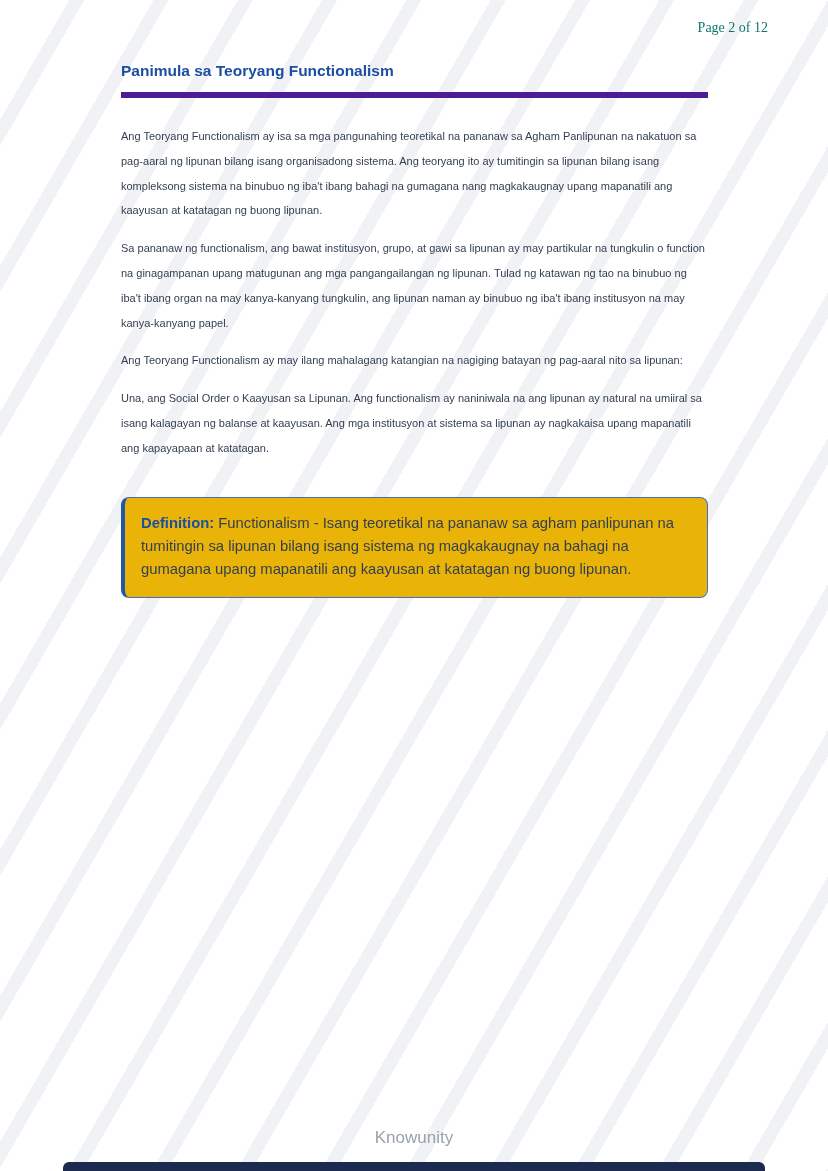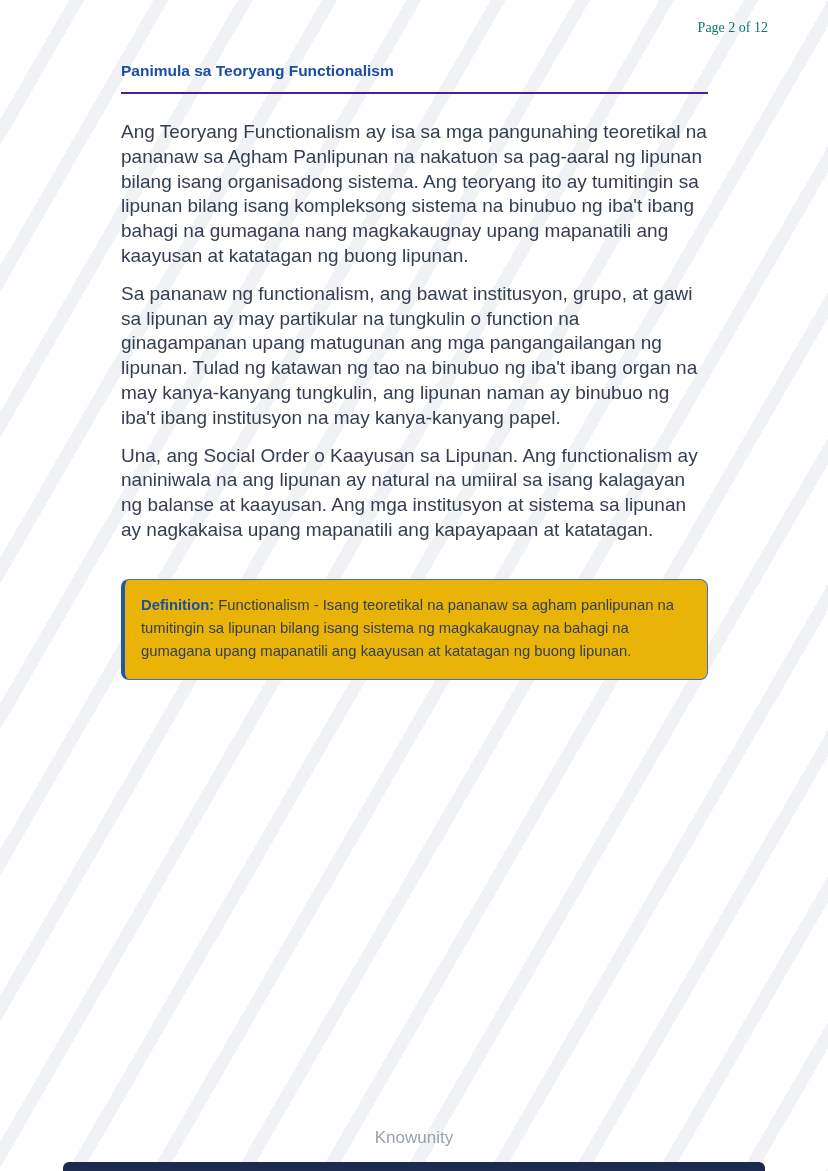--- a/index.html
+++ b/index.html
@@ -31,25 +31,25 @@
     position: absolute;
     top: 62px;
     left: 121px;
     width: 587px;
   }
   .section-heading {
     font-size: 15.5px;
     font-weight: bold;
     color: #1c4fa1;
     padding-bottom: 12px;
-    border-bottom: 2px solid #4c1d95;
+    border-bottom: 6px solid #4c1d95;
   }
   section + section .section-heading { margin-top: 26px; }
   .para {
-    font-size: 19px;
+    font-size: 11px;
     line-height: 24.8px;
     color: #333f51;
     margin-top: 13px;
   }
   .section-heading + .para { margin-top: 26px; }
   .definition-box {
     margin-top: 36px;
     border: 1px solid #3f6fcb;
     border-left: 4px solid #2456a8;
     border-radius: 8px;
@@ -92,20 +92,21 @@
 
 <main class="content">
 
   <section>
     <h2 class="section-heading">Panimula sa Teoryang Functionalism</h2>
     <p class="para">Ang Teoryang Functionalism ay isa sa mga pangunahing teoretikal na pananaw sa Agham Panlipunan na nakatuon sa pag-aaral ng lipunan bilang isang organisadong sistema. Ang teoryang ito ay tumitingin sa lipunan bilang isang kompleksong sistema na binubuo ng iba't ibang bahagi na gumagana nang magkakaugnay upang mapanatili ang kaayusan at katatagan ng buong lipunan.</p>
     <p class="para">Sa pananaw ng functionalism, ang bawat institusyon, grupo, at gawi sa lipunan ay may partikular na tungkulin o function na ginagampanan upang matugunan ang mga pangangailangan ng lipunan. Tulad ng katawan ng tao na binubuo ng iba't ibang organ na may kanya-kanyang tungkulin, ang lipunan naman ay binubuo ng iba't ibang institusyon na may kanya-kanyang papel.</p>
   </section>
 
   <section>
+    <p class="para">Ang Teoryang Functionalism ay may ilang mahalagang katangian na nagiging batayan ng pag-aaral nito sa lipunan:</p>
     <p class="para">Una, ang Social Order o Kaayusan sa Lipunan. Ang functionalism ay naniniwala na ang lipunan ay natural na umiiral sa isang kalagayan ng balanse at kaayusan. Ang mga institusyon at sistema sa lipunan ay nagkakaisa upang mapanatili ang kapayapaan at katatagan.</p>
   </section>
 
   <aside class="definition-box">
     <p class="para">
       <span class="def-label">Definition:</span><span> Functionalism - Isang teoretikal na pananaw sa agham panlipunan na tumitingin sa lipunan bilang isang sistema ng magkakaugnay na bahagi na gumagana upang mapanatili ang kaayusan at katatagan ng buong lipunan.</span>
     </p>
   </aside>
 
 </main>

